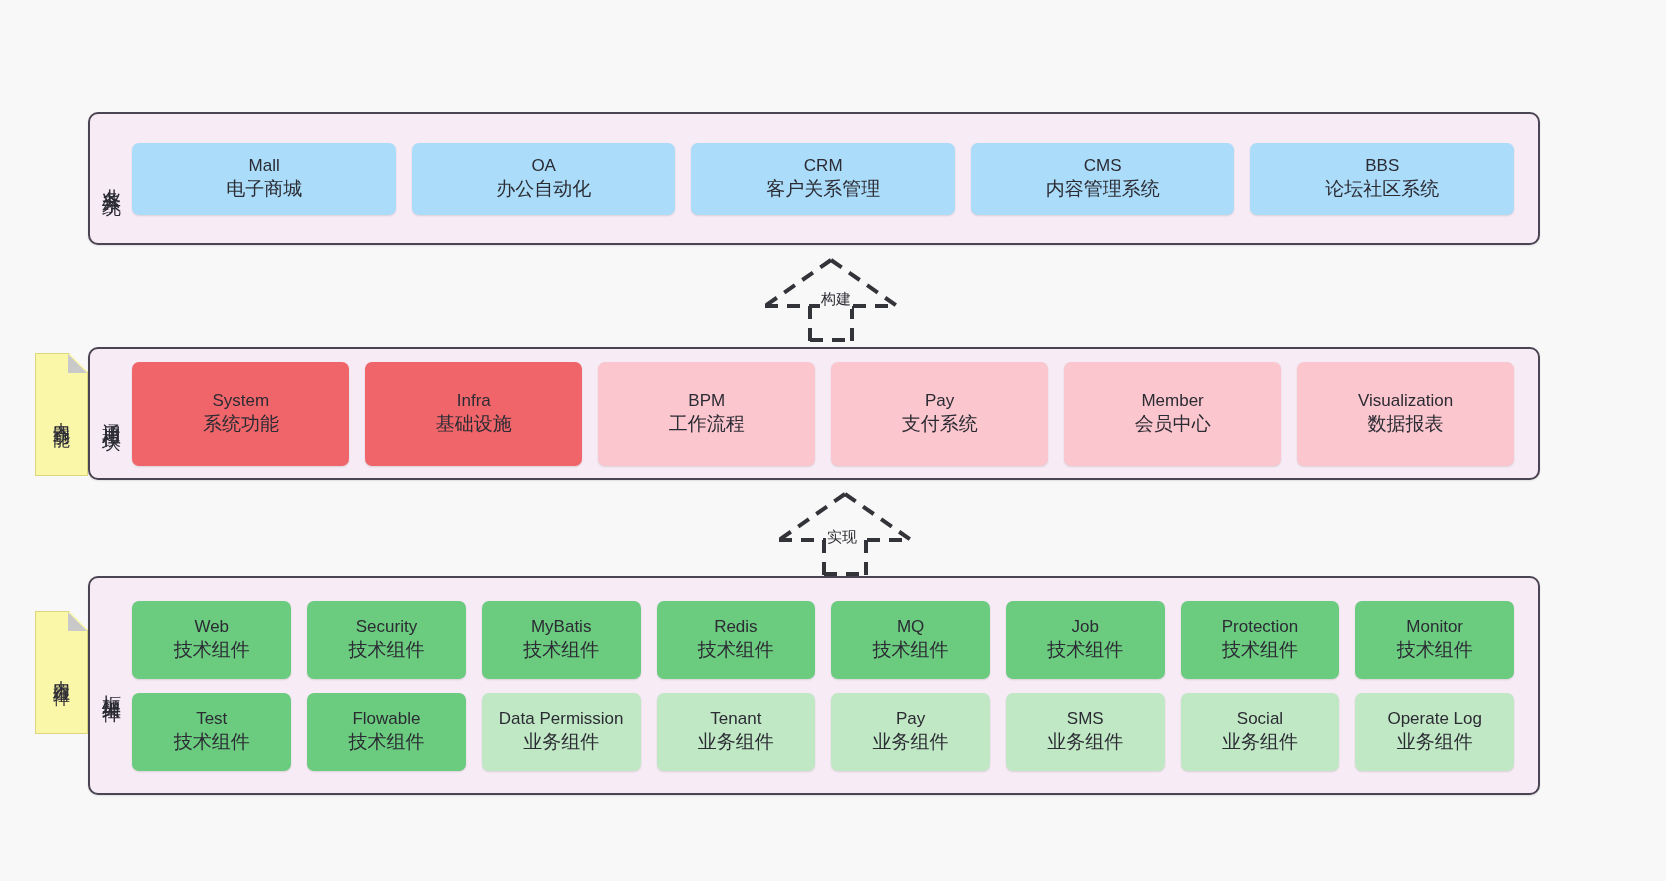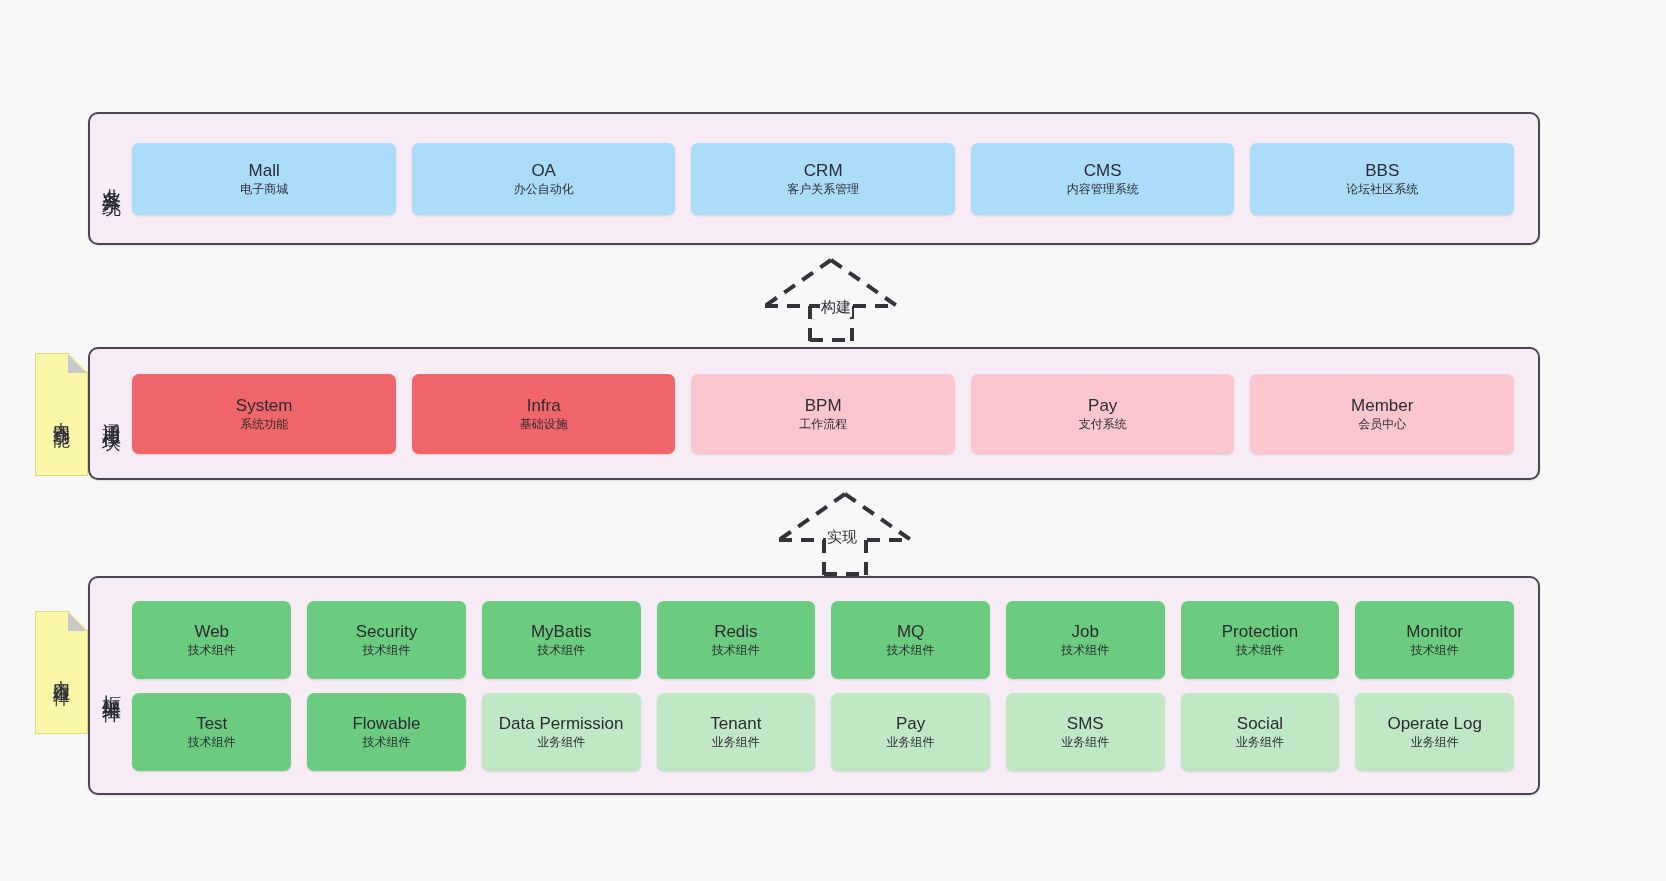--- a/index.html
+++ b/index.html
@@ -67,35 +67,35 @@
     display: flex;
     flex-direction: column;
     align-items: center;
     justify-content: center;
     text-align: center;
     line-height: 1.28;
     padding: 6px 4px;
     box-shadow: 0 1px 2px rgba(0,0,0,.12);
   }
   .node .en { font-size: 17px; }
-  .node .cn { font-size: 12px; }
+  .node .cn { font-size: 19px; }
 
   .n-blue      { background: #abdcf9; }
   .n-red       { background: #f0656a; }
   .n-pink      { background: #fbc6ce; }
   .n-green     { background: #6bcb7f; }
   .n-lgreen    { background: #c0e8c5; align-items: center; }
 
   
   #layer-business  { left: 88px;  top: 112px; width: 1452px; height: 133px; }
   #layer-modules   { left: 88px;  top: 347px; width: 1452px; height: 133px; }
   #layer-framework { left: 88px;  top: 576px; width: 1452px; height: 219px; }
 
   #layer-business .node  { height: 72px; }
-  #layer-modules  .node  { height: 80px; }
+  #layer-modules  .node  { height: 104px; }
   #layer-framework .node { height: 78px; }
 
   
   .note {
     position: absolute;
     width: 53px;
     background: #fbf7a9;
     border: 1px solid #dcd77f;
     display: flex;
     align-items: center;
@@ -130,21 +130,21 @@
     position: absolute;
     font-size: 15px;
     color: #2b2b33;
     background: #f8f8f8;
     padding: 0 1px;
     white-space: nowrap;
     user-select: none;
   }
   #arrow-build      { left: 756px; top: 256px; width: 150px; height: 86px; }
   #arrow-implement  { left: 770px; top: 490px; width: 150px; height: 86px; }
-  #arrow-build .arrow-label    { left: 64px; top: 42px; }
+  #arrow-build .arrow-label    { left: 64px; top: 34px; }
   #arrow-implement .arrow-label{ left: 56px; top: 38px; text-align: center; }
 </style>
 </head>
 <body>
 
 <div class="canvas">
 
   <div class="layer" id="layer-business">
     <div class="layer-title">业务系统</div>
     <div class="layer-body">
@@ -215,20 +215,24 @@
         <div class="node n-pink">
           <span class="en">Pay</span>
           <span class="cn">支付系统</span>
         </div>
 
         <div class="node n-pink">
           <span class="en">Member</span>
           <span class="cn">会员中心</span>
         </div>
 
+        <div class="node n-pink">
+          <span class="en">Visualization</span>
+          <span class="cn">数据报表</span>
+        </div>
 
       </div>
     </div>
   </div>
 
   <div class="arrow" id="arrow-implement">
     <svg width="150" height="86" viewBox="0 0 150 86">
       <path d="M75 4 L141 50" stroke="#33333a" stroke-width="4" stroke-dasharray="13 9" fill="none"></path>
       <path d="M75 4 L9 50" stroke="#33333a" stroke-width="4" stroke-dasharray="13 9" fill="none"></path>
       <path d="M9 50 L141 50" stroke="#33333a" stroke-width="4" stroke-dasharray="13 9" fill="none"></path>

